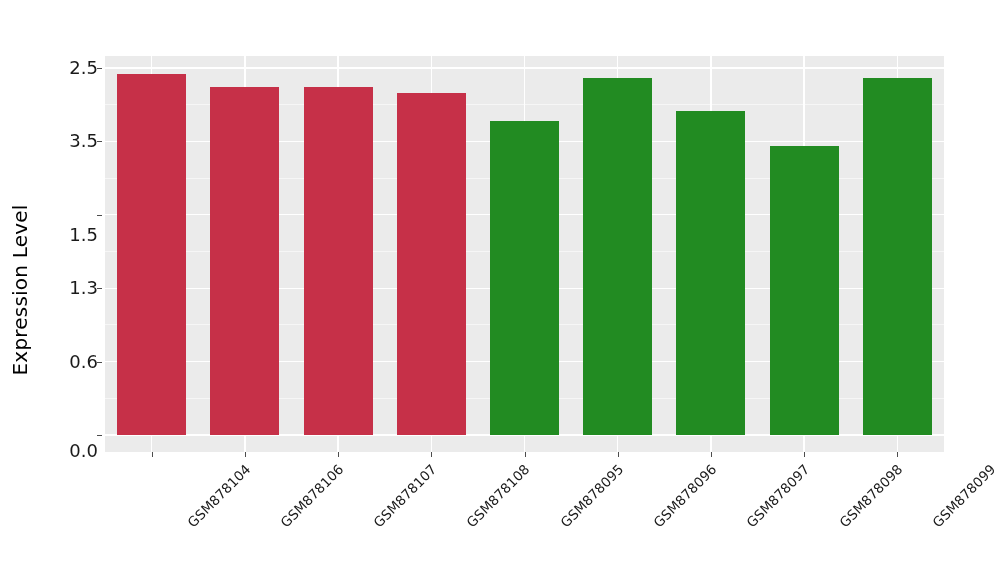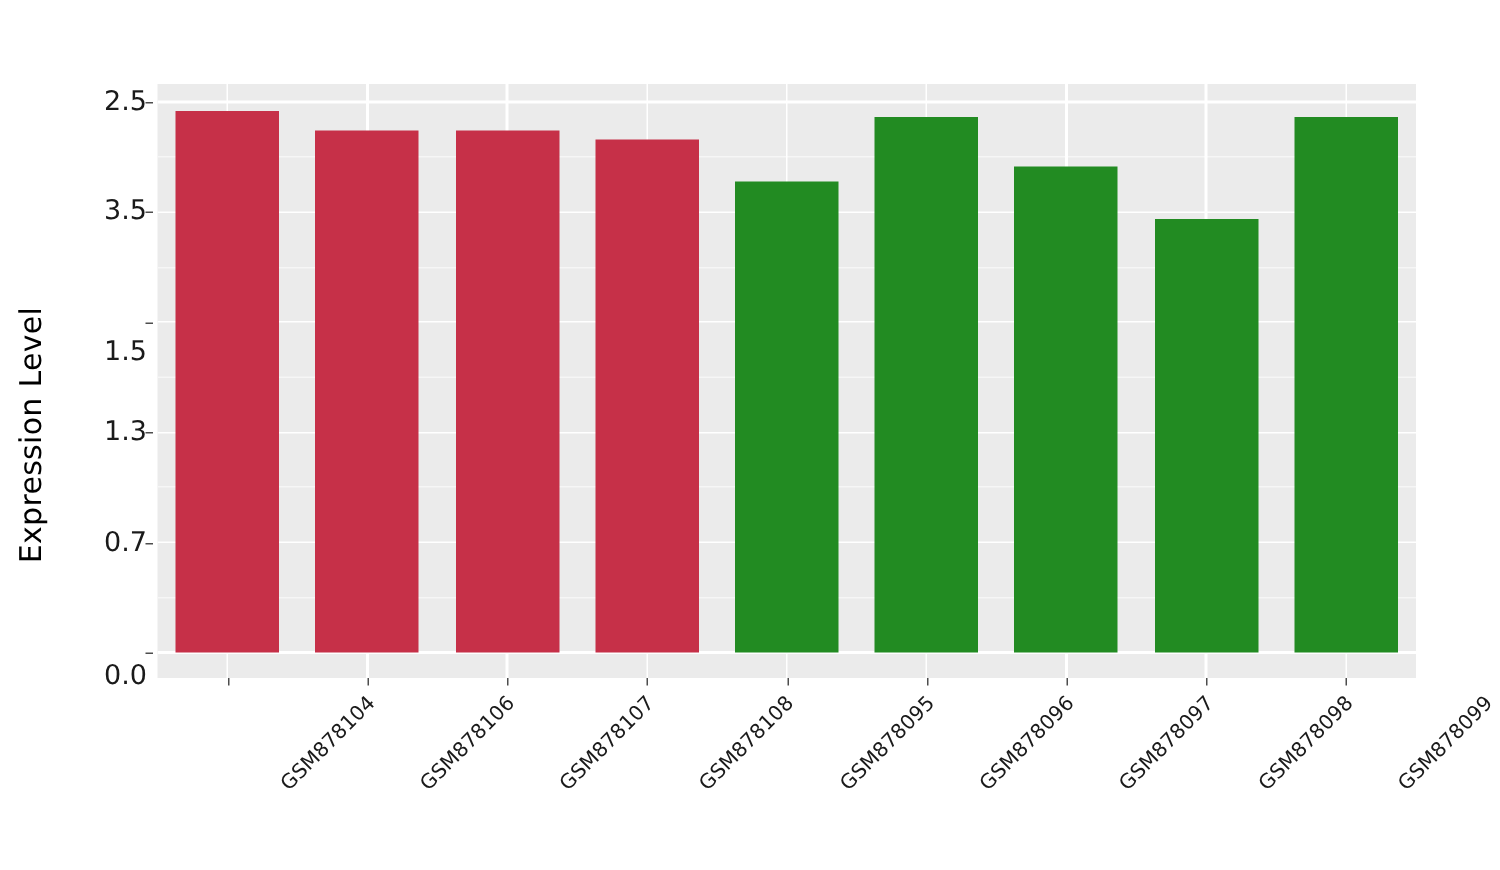--- a/index.html
+++ b/index.html
@@ -129,21 +129,21 @@
 </head>
 <body>
 
 <div id="chart-root">
 
   <div class="y-axis-title">Expression Level</div>
 
   <div class="y-ticks-col" id="y-ticks">
       <div class="y-tick" style="top: 442px; width: 52px;">0.0</div>
       <div class="y-tick-mark" style="top: 435px; left: 57px;"></div>
-      <div class="y-tick" style="top: 352.6px; width: 52px;">0.7</div>
+      <div class="y-tick" style="top: 352.6px; width: 52px;">0.6</div>
       <div class="y-tick-mark" style="top: 361.6px; left: 57px;"></div>
       <div class="y-tick" style="top: 279.2px; width: 52px;">1.3</div>
       <div class="y-tick-mark" style="top: 288.2px; left: 57px;"></div>
       <div class="y-tick" style="top: 205.8px; width: 52px; margin-top: 20px;">1.5</div>
       <div class="y-tick-mark" style="top: 214.8px; left: 57px;"></div>
       <div class="y-tick" style="top: 132.4px; width: 52px;">3.5</div>
       <div class="y-tick-mark" style="top: 141.4px; left: 57px;"></div>
       <div class="y-tick" style="top: 59px; width: 52px;">2.5</div>
       <div class="y-tick-mark" style="top: 68px; left: 57px;"></div>
     </div>

